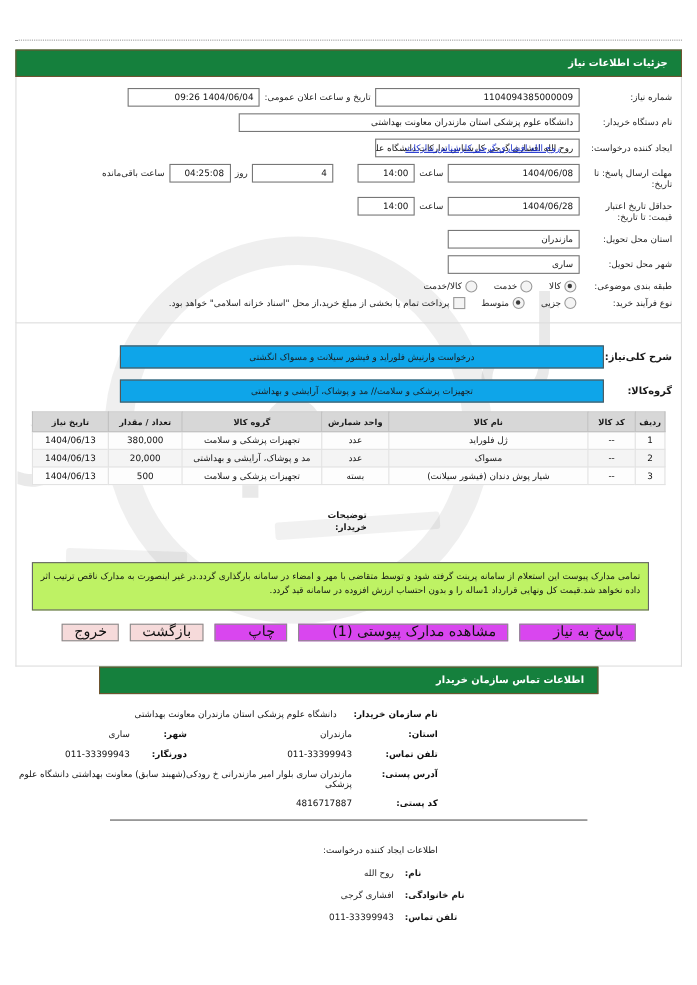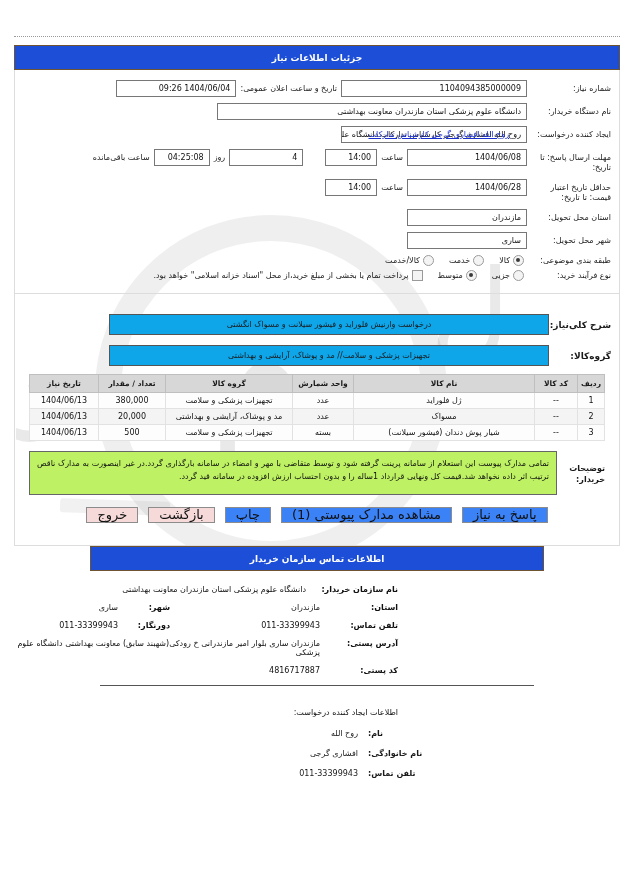--- a/index.html
+++ b/index.html
@@ -60,30 +60,30 @@
 
   
   .top-rule {
     border-top: 1px dotted #9a9a9a;
     margin: 36px 0 8px 0;
     height: 0;
   }
 
   
   .section-bar {
-    background: #1d4ed8;
+    background: #15803d;
     border: 1px solid #6e5430;
     color: #ffffff;
     font-size: 9px;
     font-weight: bold;
     padding: 6px 12px 7px 12px;
     box-sizing: border-box;
     height: 25px;
     line-height: 12px;
-    text-align: center;
+    text-align: right;
   }
   .section-bar.narrow {
     margin: 0 76px;
   }
 
   
   .panel {
     border: 1px solid #dddddd;
     border-top: none;
     background: transparent;
@@ -270,22 +270,23 @@
   .col-code { width: 38px; }
   .col-name { width: auto; }
   .col-unit { width: 56px; }
   .col-grp  { width: 122px; }
   .col-qty  { width: 62px; }
   .col-date { width: 64px; }
 
   
   .notes-row {
     display: flex;
-    align-items: flex-start;
-    margin: 10px 6px 0 6px;
+    align-items: center;
+    margin: 10px 21px 0 6px;
+    flex-direction: column;
   }
   .notes-lbl {
     width: 48px;
     flex: 0 0 48px;
     font-weight: bold;
     font-size: 8px;
     text-align: right;
     line-height: 11px;
     padding-top: 12px;
   }
@@ -315,21 +316,21 @@
     height: 16px;
     line-height: 14px;
     padding: 0 10px;
     font-size: 13px;
     box-sizing: border-box;
     text-align: center;
     white-space: nowrap;
     cursor: pointer;
     color: #111;
   }
-  .btn.green { background: #3b82f6; }
+  .btn.green { background: #d946ef; padding-left: 30px; }
   .btn.pink  { background: #f6dada; }
 
   
   .contact {
     padding: 14px 0 6px 0;
   }
   .crow {
     display: flex;
     align-items: flex-start;
     margin-bottom: 9px;

